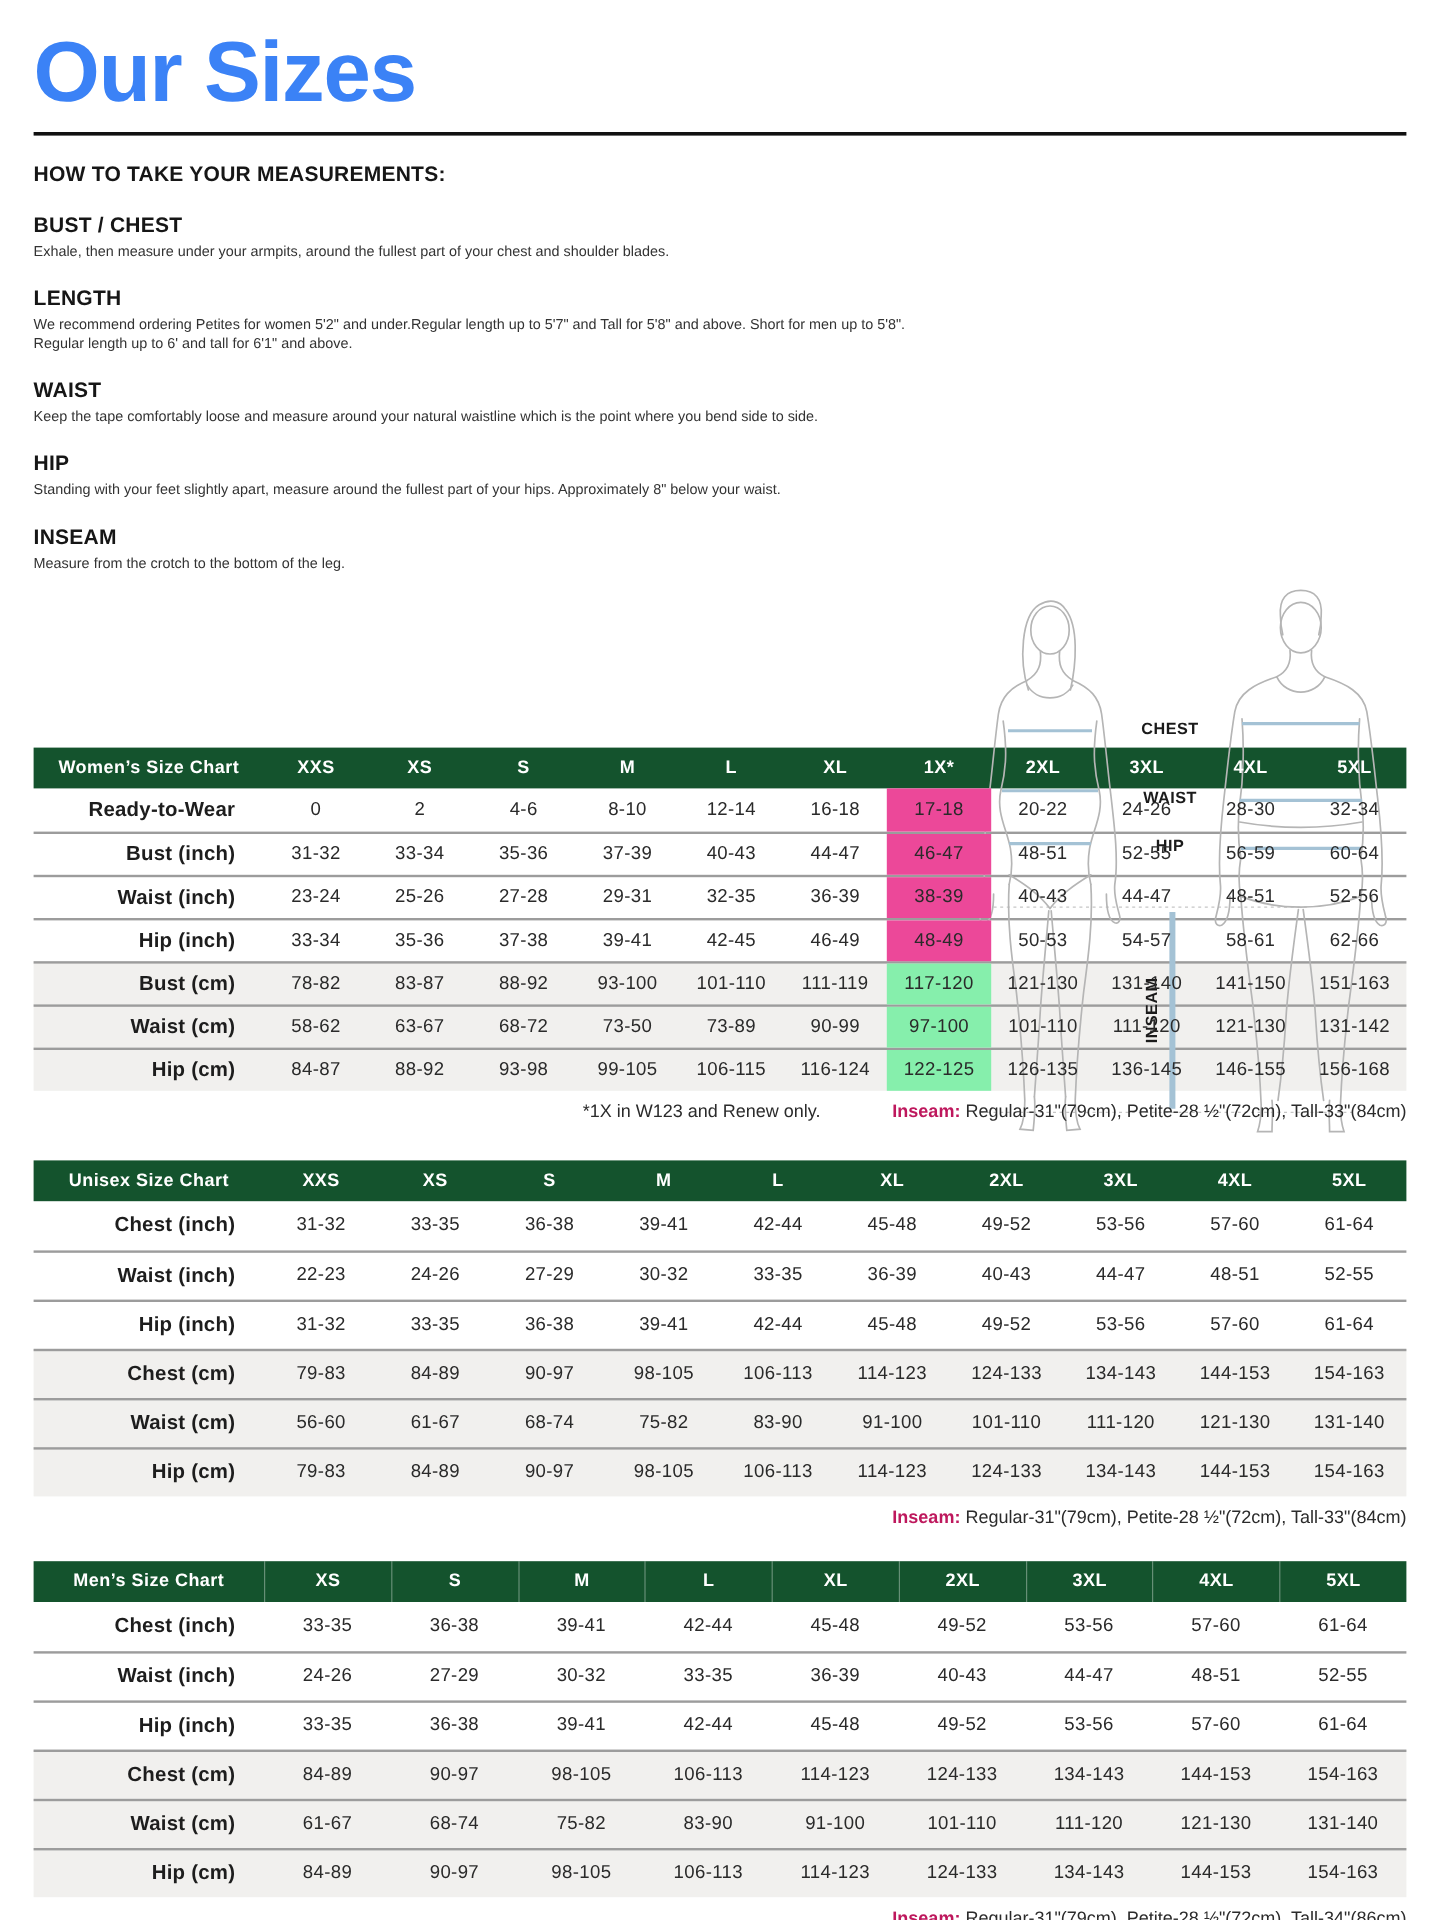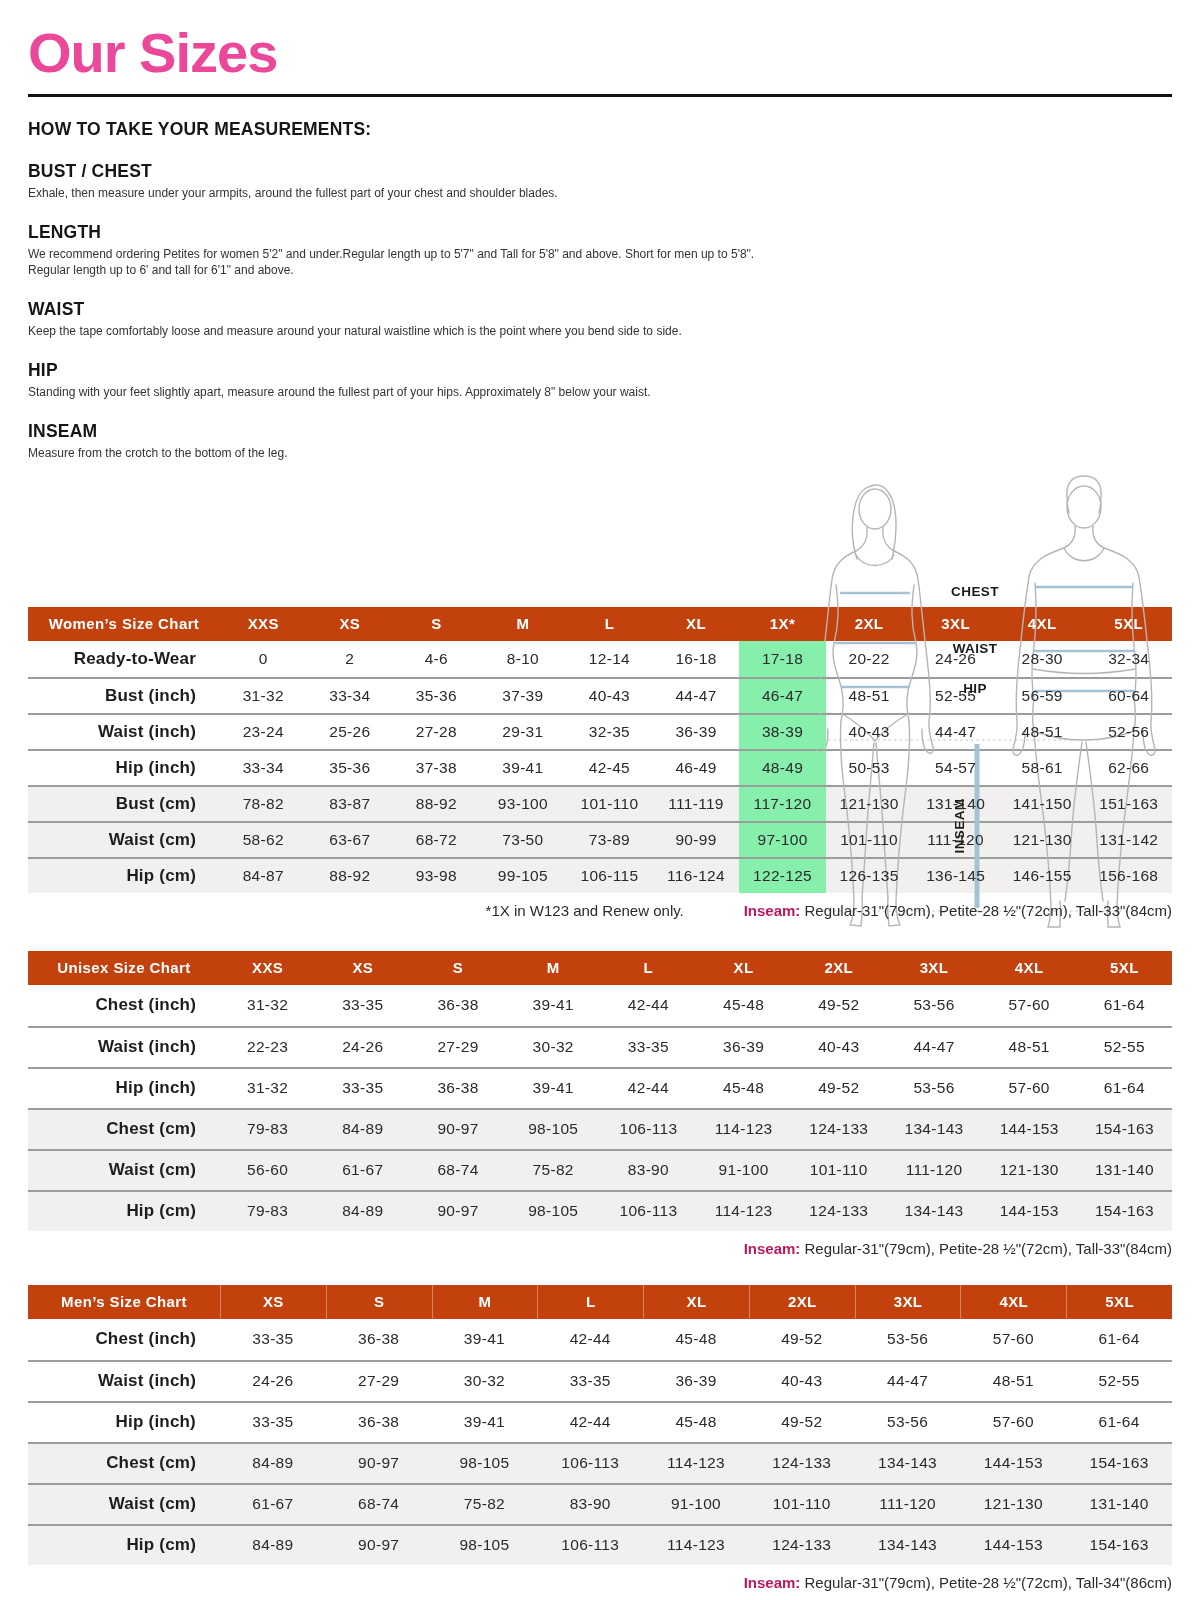--- a/index.html
+++ b/index.html
@@ -1,21 +1,21 @@
 <!DOCTYPE html>
 <html><head>
 <meta charset="utf-8">
 <style>
   * { margin:0; padding:0; box-sizing:border-box; }
   html,body { width:1200px; height:1600px; background:#ffffff; overflow:hidden;
     font-family:"Liberation Sans", sans-serif; color:#222; }
   .page { width:1200px; height:1600px; padding:24px 28px 0 28px; }
 
   
-  h1[data-name="page-title"] { font-size:56px; font-weight:bold; letter-spacing:-1px; color:#ec4899; line-height:1.05; }
+  h1[data-name="page-title"] { font-size:71px; font-weight:bold; letter-spacing:-1px; color:#3b82f6; line-height:1.05; }
   .title-rule { border:none; border-top:3px solid #111; margin-top:11px; }
 
   
   .content-row { display:flex; margin-top:16px; height:478px;flex-direction:column; }
   .instructions { width:752px; flex:0 0 auto; }
   .instructions h2 { font-size:17.5px; font-weight:bold; color:#161616; letter-spacing:.2px; margin-top:6px; }
   .instructions h3 { font-size:17.5px; font-weight:bold; color:#161616; letter-spacing:.2px; margin-top:21px; }
   .instructions p { font-size:12px; line-height:1.34; color:#333; margin-top:3px; max-width:748px; }
 
   .diagram-wrap { flex:1; display:flex; justify-content:flex-end; align-items:flex-start; padding-top:2px; }
@@ -23,32 +23,32 @@
   .blue-line { stroke:#a4c2d5; stroke-width:2.6; fill:none; }
   .dotted { stroke:#c6c6c6; stroke-width:1; fill:none; stroke-dasharray:2.5,3; }
   .svg-label { font-family:"Liberation Sans", sans-serif; font-weight:bold; font-size:13.5px; fill:#1b1b1b; letter-spacing:.4px; }
 
   
   .size-table { margin-top:0; }
   .womens { margin-top:16px; }
   .unisex { margin-top:27px; }
   .mens   { margin-top:23px; }
   .st-row { display:grid; align-items:stretch; }
-  .st-header { background:#c2410c; height:34px; }
+  .st-header { background:#14532d; height:34px; }
   .st-hcell { color:#ffffff; font-weight:bold; font-size:15px; letter-spacing:.4px;
     display:flex; align-items:center; justify-content:center; }
   .mens .st-hcell + .st-hcell { border-left:1px solid rgba(255,255,255,.35); }
   .st-data { height:36px; }
   .unisex .st-data, .mens .st-data { height:41px; }
   .st-data.lined { border-top:2px solid #9c9c9c; }
   .st-data.shaded { background:#f1f0ee; }
   .st-label { font-weight:bold; font-size:17px; color:#1d1d1d;
     display:flex; align-items:center; justify-content:flex-end; padding-right:24px; letter-spacing:.2px; }
   .st-val { font-size:15.5px; color:#2a2a2a; display:flex; align-items:center; justify-content:center; letter-spacing:.3px; }
-  .st-val.hl { background:#86efac; }
+  .st-val.hl { background:#ec4899; }
   .shaded .st-val.hl { background:#86efac; }
 
   .st-foot { display:flex; align-items:baseline; margin-top:9px; font-size:15px; color:#2b2b2b; height:22px; }
   .st-foot .fn-left { margin-left:40%;text-align:center; }
   .st-foot .fn-right { margin-left:auto; }
   .st-foot b { font-weight:bold; color:#be185d;margin-left:39px; }
   .st-foot.right-only { justify-content:flex-end; }
 </style>
 </head>
 <body>

